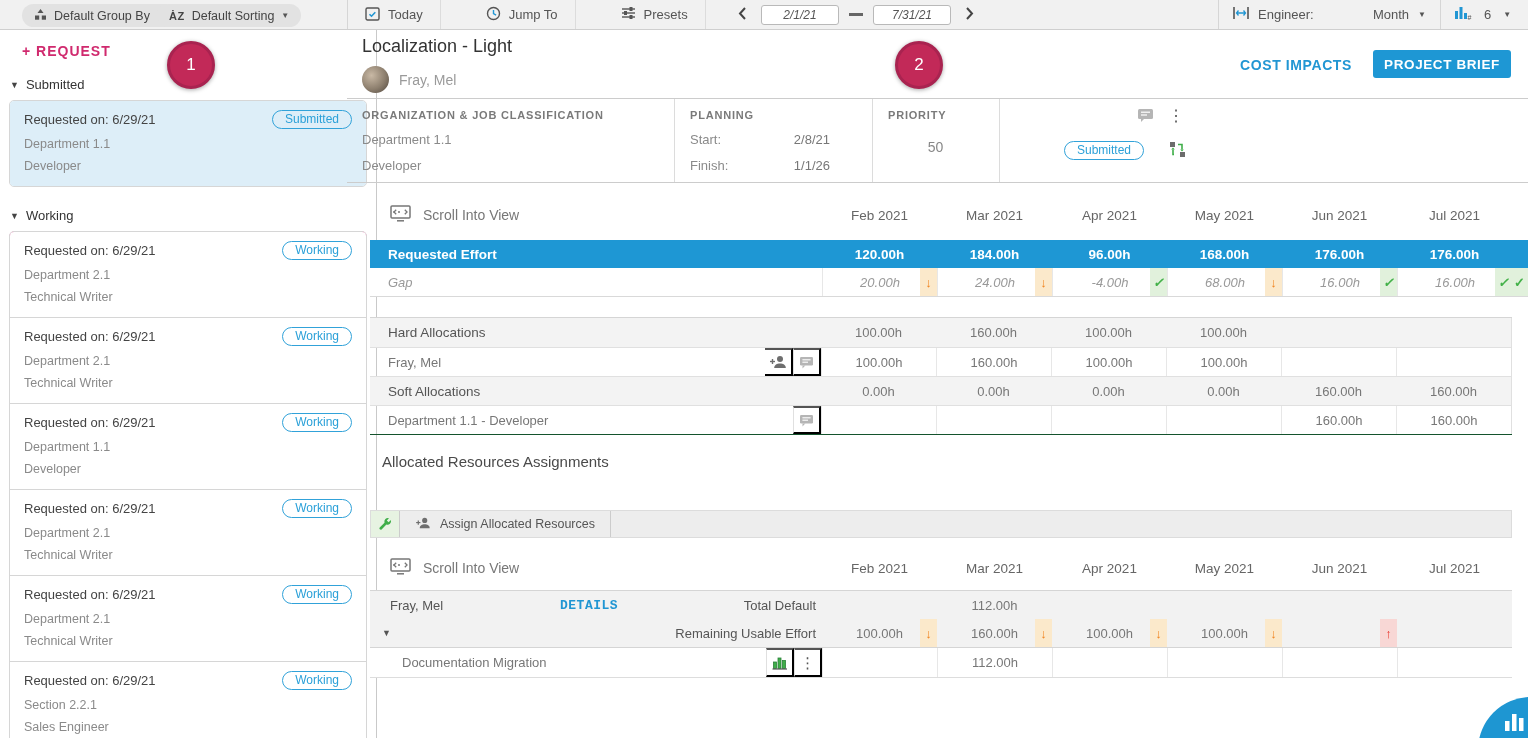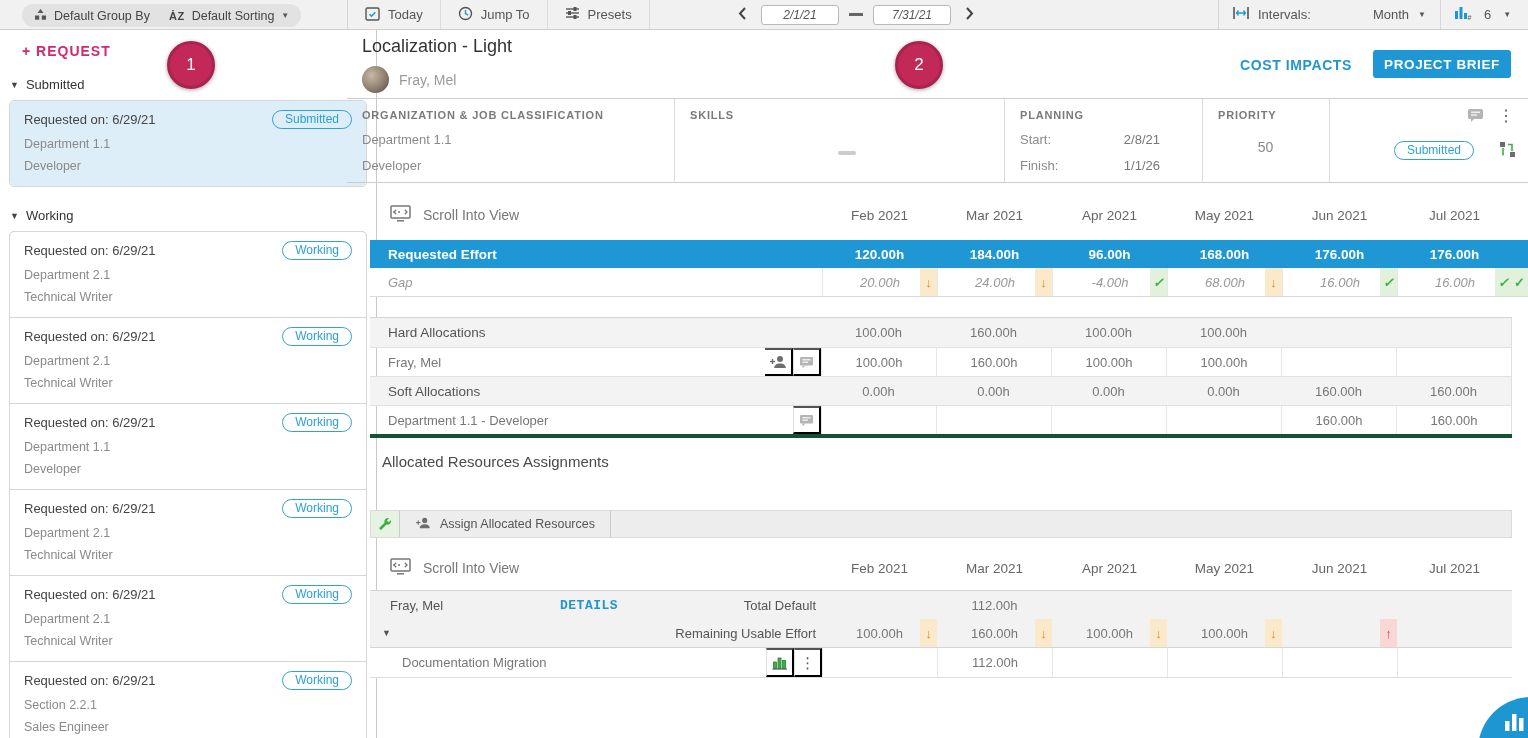--- a/index.html
+++ b/index.html
@@ -9,21 +9,21 @@
 
   
   #topbar { position: absolute; left: 0; top: 0; width: 1528px; height: 30px;
             background: #f1f1f1; border-bottom: 1px solid #cfcfcf; }
   .pill { position: absolute; top: 4px; height: 23px; background: #e2e2e2; border-radius: 12px;
           display: flex; align-items: center; gap: 7px; padding: 0 12px; font-size: 12.5px; color: #444;
           cursor: pointer; }
   .caret { font-size: 8px; color: #555; }
   .az { font-size: 11px; font-weight: bold; color: #444; letter-spacing: 0.5px; }
   #main-toolbar { position: absolute; left: 347px; top: 0; height: 29px; display: flex; align-items: stretch;
-                  border-left: 1px solid #d6d6d6; }
+                  border-left: 1px solid #d6d6d6; gap: 28px; }
   .tbtn { display: flex; align-items: center; gap: 8px; padding: 0 17px; font-size: 13px; color: #555;
           border-right: 1px solid #dcdcdc; cursor: pointer; }
   #date-nav { position: absolute; left: 733px; top: 0; height: 29px; display: flex; align-items: center; gap: 10px; }
   .date-input { width: 78px; height: 20px; border: 1px solid #b9b9b9; border-radius: 3px; background: #fff;
                 font-style: italic; font-size: 12px; color: #555; text-align: center;
                 font-family: "Liberation Sans", sans-serif; }
   .dash { width: 14px; height: 3px; background: #666; }
   .chev { background: none; border: none; cursor: pointer; padding: 2px 4px; }
   #intervals { position: absolute; left: 1218px; top: 0; width: 222px; height: 29px;
                border-left: 1px solid #d6d6d6; display: flex; align-items: center; gap: 9px; padding: 0 14px;
@@ -99,21 +99,21 @@
   #grid1-header { top: 198px; height: 34px; }
   #req-row { top: 240px; height: 28px; background: #1e97d4; width: 1158px; }
   #req-row .label-area { padding-left: 18px; color: #fff; font-weight: bold; font-size: 13.5px; }
   .reqcell { color: #fff; font-weight: bold; font-size: 13.5px; }
   .sliver { width: 16px; height: 100%; position: relative; }
   #req-row .sliver { background: #1e97d4; }
   #gap-row { top: 268px; height: 29px; border-bottom: 1px solid #d9d9d9; background: #fff; }
   #gap-row .label-area { padding-left: 18px; font-style: italic; color: #999; font-size: 13px; }
   .gapcell { font-style: italic; color: #999; border-left: 1px solid #e7e7e7; background: #fff; }
   #alloc-block { top: 317px; flex-direction: column; width: 1142px;
-                 border-top: 1px solid #d5d5d5; border-bottom: 4px solid #14532d; }
+                 border-top: 1px solid #d5d5d5; border-bottom: 1px solid #14532d; }
   .arow { display: flex; height: 29px; align-items: stretch; border-right: 1px solid #e0e0e0; }
   .arow + .arow { border-top: 1px solid #e0e0e0; }
   .arow.gray { background: #f3f3f3; }
   .arow.gray .label-area { padding-left: 18px; font-size: 13.5px; color: #555; }
   .arow.white .label-area { padding-left: 18px; font-size: 13px; color: #777; }
   .whitecell { border-left: 1px solid #e7e7e7; }
   .iconbox { width: 28px; height: 100%; display: flex; align-items: center; justify-content: center;
              border-left: 1px solid #e0e0e0; cursor: pointer; background: none; }
   .flexspace { flex: 1; }
 
@@ -219,21 +219,21 @@
     </div>
 
     <div id="intervals">
       <span>
         <svg width="16" height="12" viewBox="0 0 16 12">
             <line x1="1" y1="0" x2="1" y2="12" stroke="#555" stroke-width="1.6"></line>
             <line x1="15" y1="0" x2="15" y2="12" stroke="#555" stroke-width="1.6"></line>
             <path d="M3.5 6h9M5.5 3.5L3.5 6l2 2.5M10.5 3.5l2 2.5-2 2.5" stroke="#2196d3" stroke-width="1.3" fill="none"></path>
           </svg>
       </span>
-      <span>Intervals:</span>
+      <span>Engineer:</span>
       <span class="flexspace"></span>
       <span>Month</span>
       <span class="caret">▼</span>
     </div>
 
     <div id="bar-count">
       <span>
         <svg width="18" height="14" viewBox="0 0 18 14">
             <rect x="1" y="5" width="3" height="8" fill="#2196d3"></rect>
             <rect x="5.5" y="1" width="3" height="12" fill="#2196d3"></rect>
@@ -325,24 +325,20 @@
   <div id="avatar"></div>
   <div id="owner-name">Fray, Mel</div>
   <button id="cost-impacts">COST IMPACTS</button>
   <button id="project-brief">PROJECT BRIEF</button>
 
   <div id="info-panel">
     <div class="info-col" style="width:328px;">
       <div class="info-label">ORGANIZATION &amp; JOB CLASSIFICATION</div>
       <div class="info-line">Department 1.1</div>
       <div class="info-line">Developer</div>
-    </div>
-    <div class="info-col" style="width:330px;">
-      <div class="info-label">SKILLS</div>
-      <div id="skills-dash"></div>
     </div>
     <div class="info-col" style="width:198px;">
       <div class="info-label">PLANNING</div>
       <div class="plan-row">
         <span>Start:</span>
         <span class="pv">2/8/21</span>
       </div>
       <div class="plan-row">
         <span>Finish:</span>
         <span class="pv">1/1/26</span>

